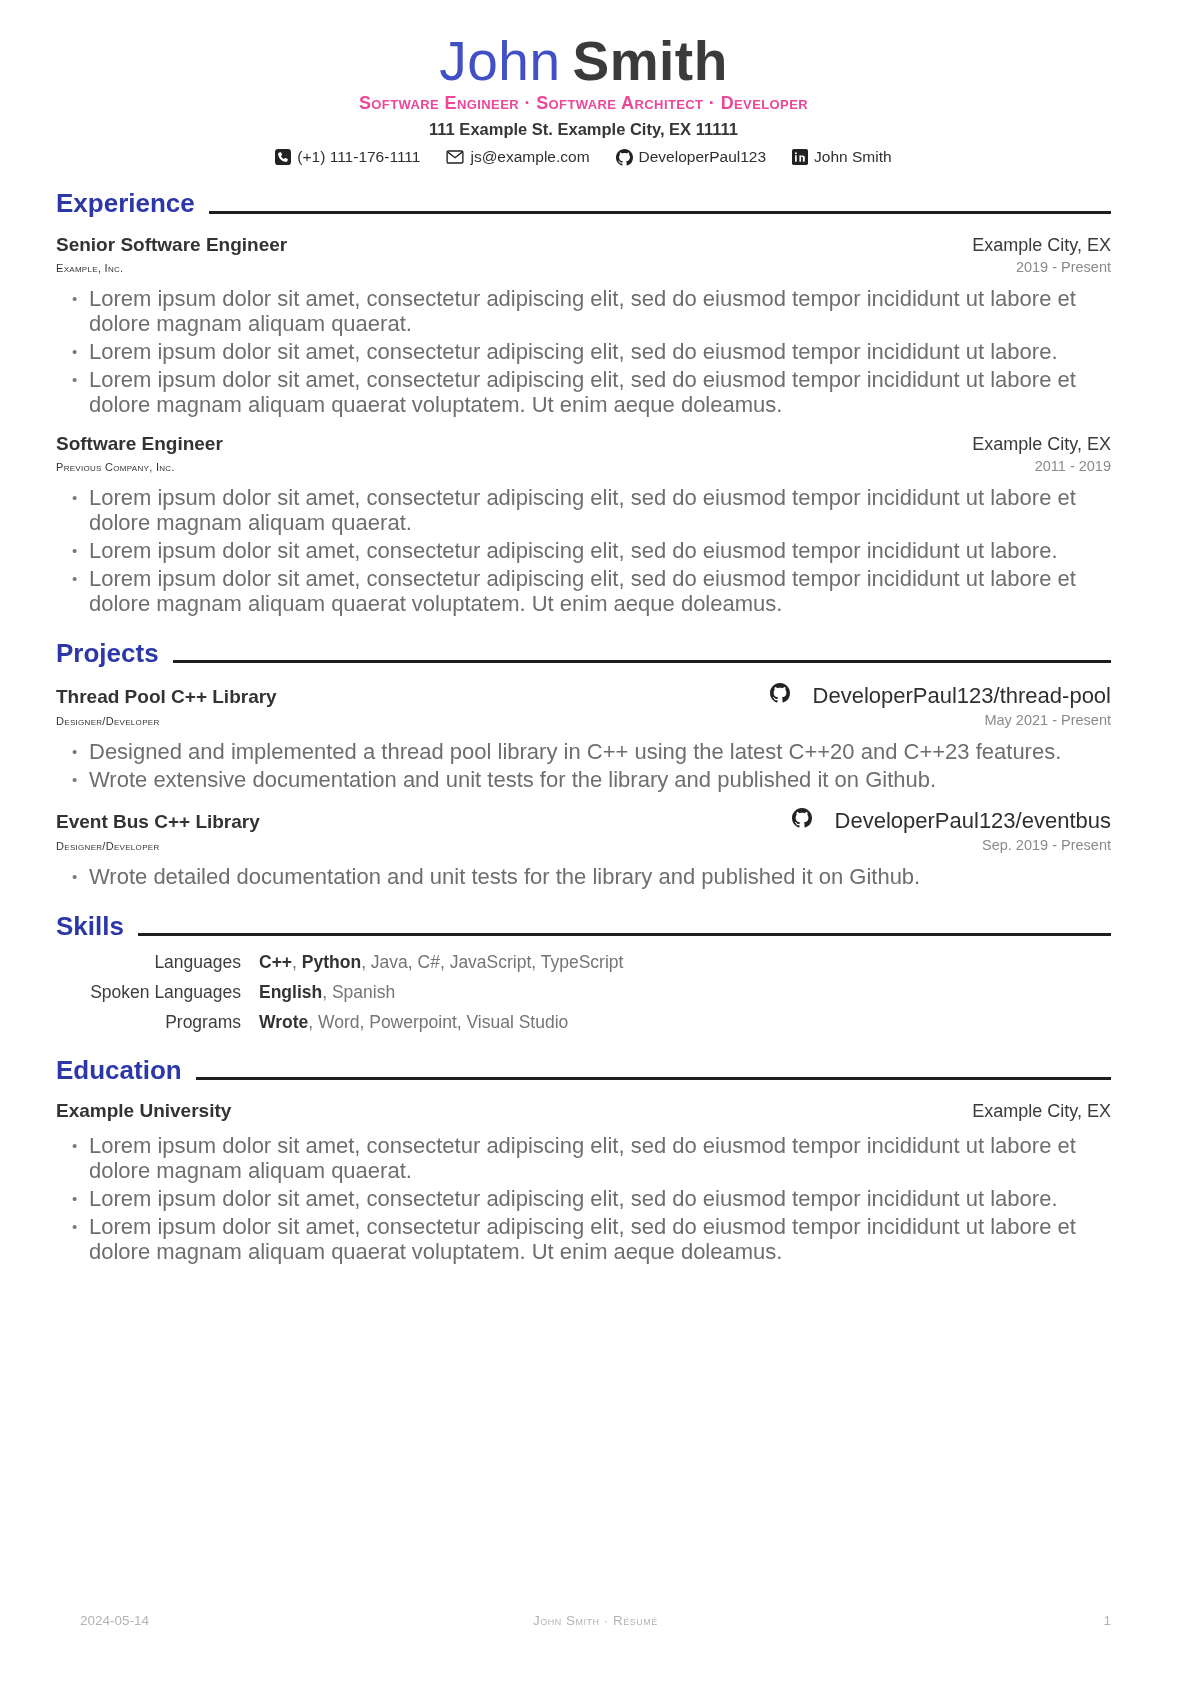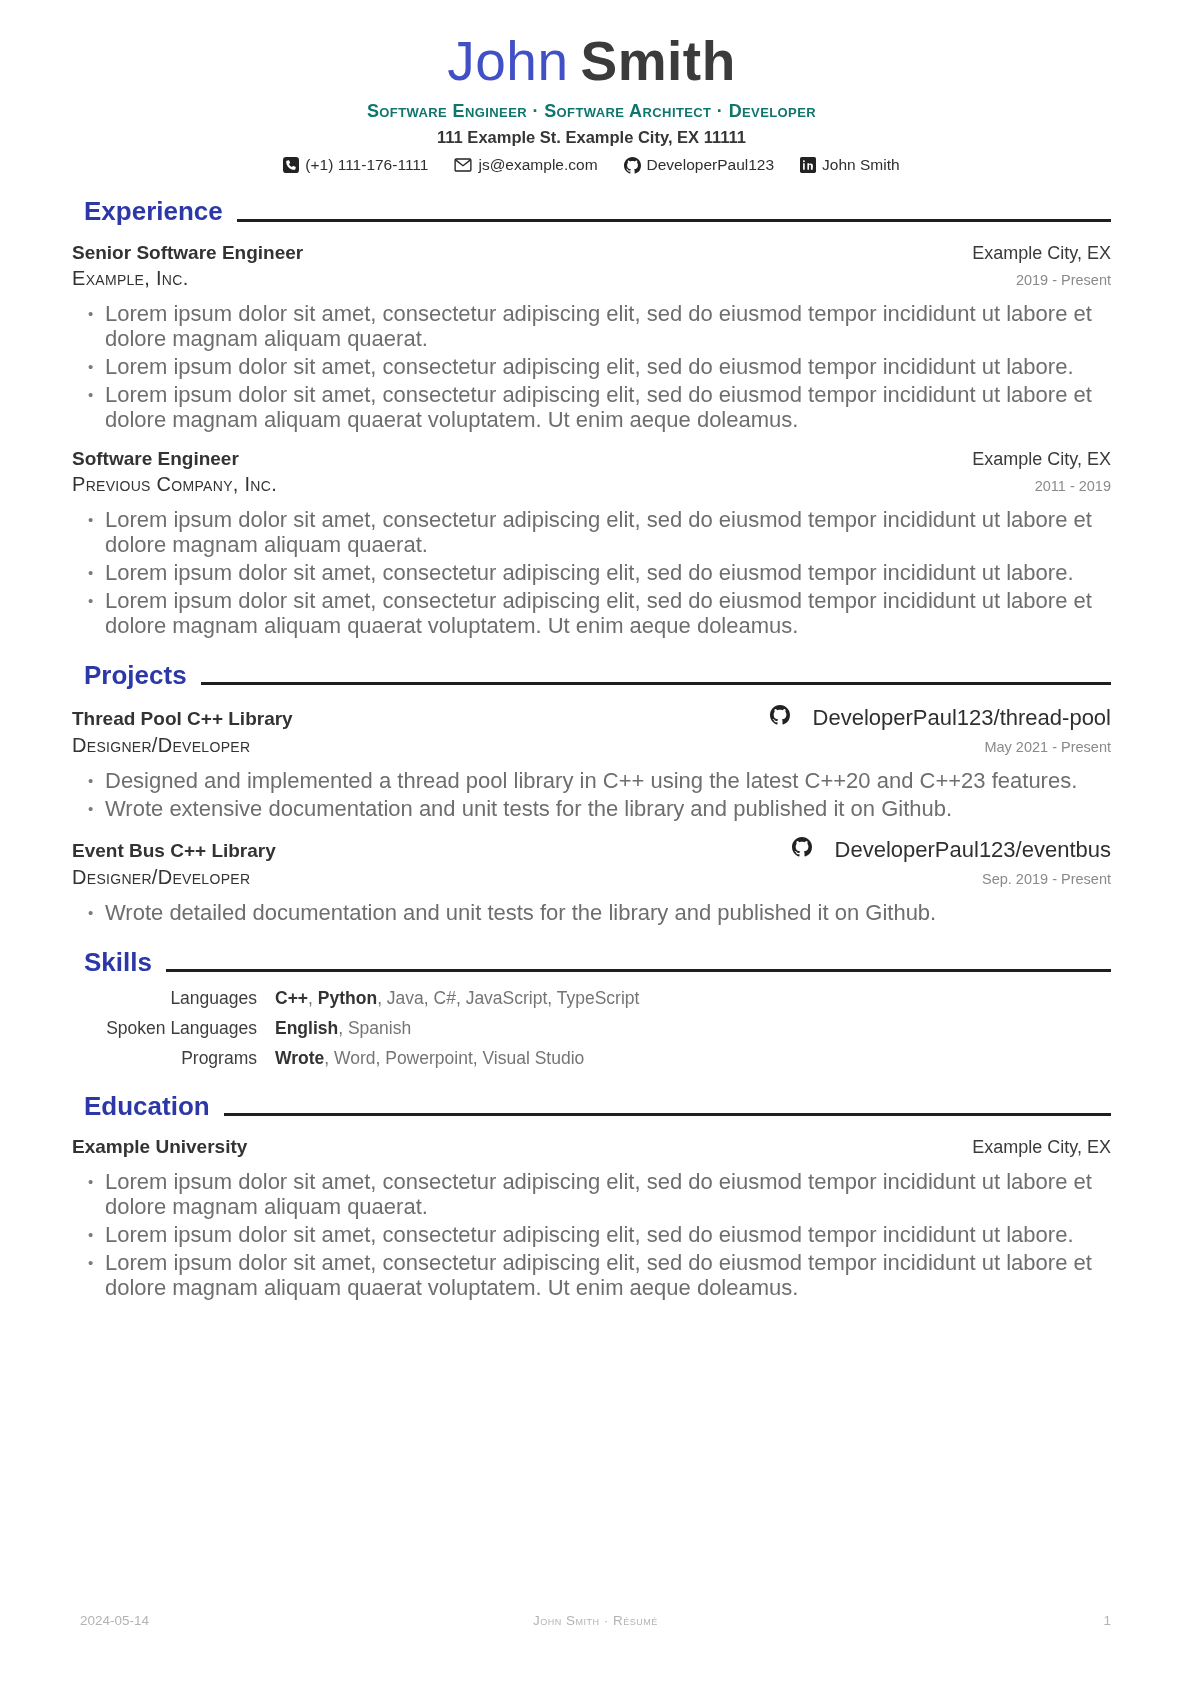--- a/index.html
+++ b/index.html
@@ -1,46 +1,46 @@
 <!DOCTYPE html>
 <html><head>
 <meta charset="utf-8">
 <style>
   html,body{margin:0;padding:0;background:#e8e8e8;}
   .page{
     width:1191px;height:1684px;margin:0 auto;background:#ffffff;
     position:relative;overflow:hidden;
     font-family:"Liberation Sans", sans-serif;color:#363636;
   }
-  .content{padding:30px 80px 0 72px;}
+  .content{padding:30px 80px 0 56px;}
 
   
   header{text-align:center;}
   .name{margin:0;font-size:55px;line-height:1.15;color:#3b3b3b;font-weight:700;letter-spacing:.5px;}
   .name .first{color:#4150c5;font-weight:200;margin-right:12px;}
-  .tagline{margin-top:8px;font-variant:small-caps;color:#0f766e;font-size:18px;font-weight:600;letter-spacing:.4px;}
+  .tagline{margin-top:0;font-variant:small-caps;color:#ec4899;font-size:18px;font-weight:600;letter-spacing:.4px;}
   .address{margin-top:6px;font-size:16.5px;font-weight:700;color:#363636;}
   .contacts{margin-top:9px;display:flex;justify-content:center;align-items:center;gap:26px;font-size:15.5px;color:#2f2f2f;}
   .contact{display:inline-flex;align-items:center;gap:6px;text-decoration:none;color:inherit;cursor:pointer;}
   .cicon{display:inline-flex;}
   .cicon svg{display:block;}
 
   
   section{margin-top:24px;}
-  .sec-head{display:flex;align-items:flex-end;gap:14px;margin-left:12px;}
+  .sec-head{display:flex;align-items:flex-end;gap:14px;}
   .sec-head h2{margin:0;font-size:26px;font-weight:700;color:#2c38a7;line-height:1.05;white-space:nowrap;}
   .rule{flex:1;height:3px;background:#1f1f1f;margin-bottom:4px;}
 
   
   .entry{margin-top:16px;}
   .row1{display:flex;justify-content:space-between;align-items:baseline;}
   .etitle{font-size:19px;font-weight:700;color:#333333;}
   .eloc{font-size:18px;color:#3a3a3a;}
   .row2{display:flex;justify-content:space-between;align-items:baseline;margin-top:3px;}
-  .ecompany{font-variant:small-caps;font-size:20px;color:#333333;letter-spacing:.3px;}
+  .ecompany{font-variant:small-caps;font-size:11px;color:#333333;letter-spacing:.3px;}
   .edate{font-size:14.5px;color:#8a8a8a;}
   .erepo{display:inline-flex;align-items:flex-start;gap:23px;font-size:22px;color:#2f2f2f;cursor:pointer;}
   .erepo svg{display:block;}
 
   .bullets{list-style:none;margin:11px 0 0 0;padding:0 0 0 33px;}
   .bullets li{position:relative;font-size:22px;line-height:25px;color:#6e6e6e;margin-bottom:3px;}
   .bullets li::before{content:"\2022";position:absolute;left:-17px;top:0;color:#7a7a7a;font-size:15px;}
 
   
   .skills-rows{margin-top:12px;}

